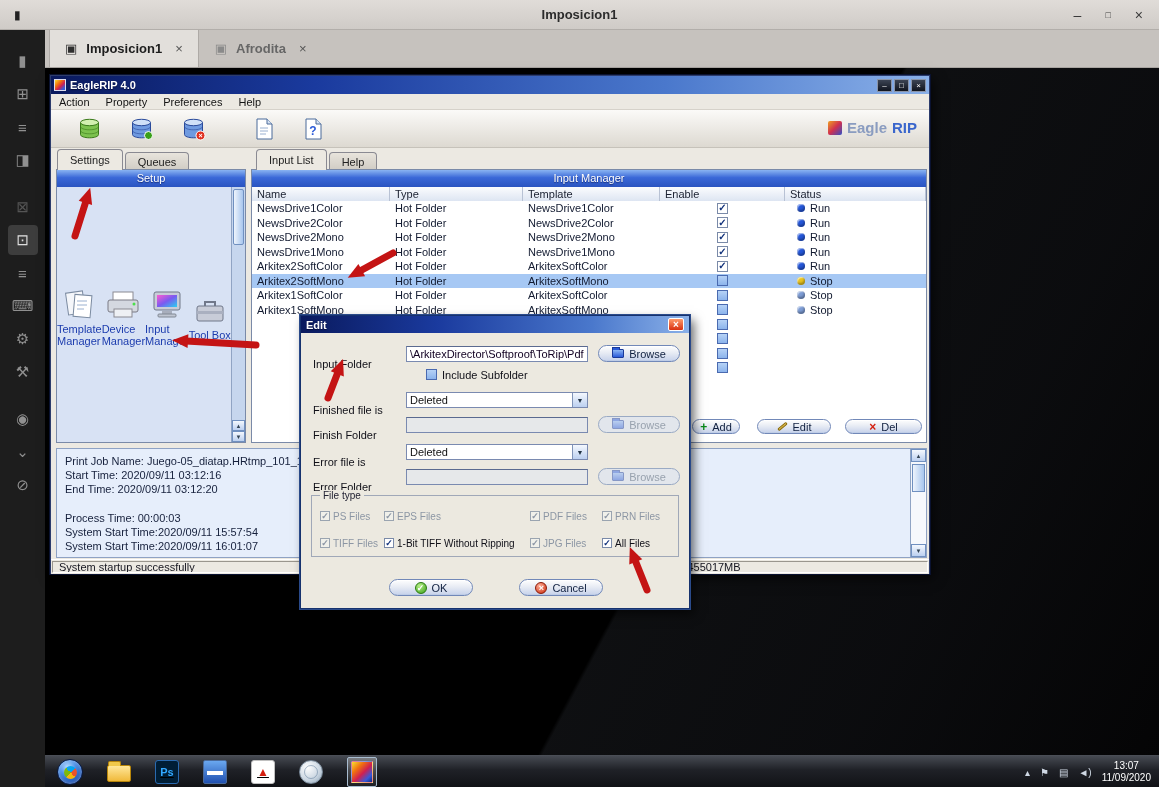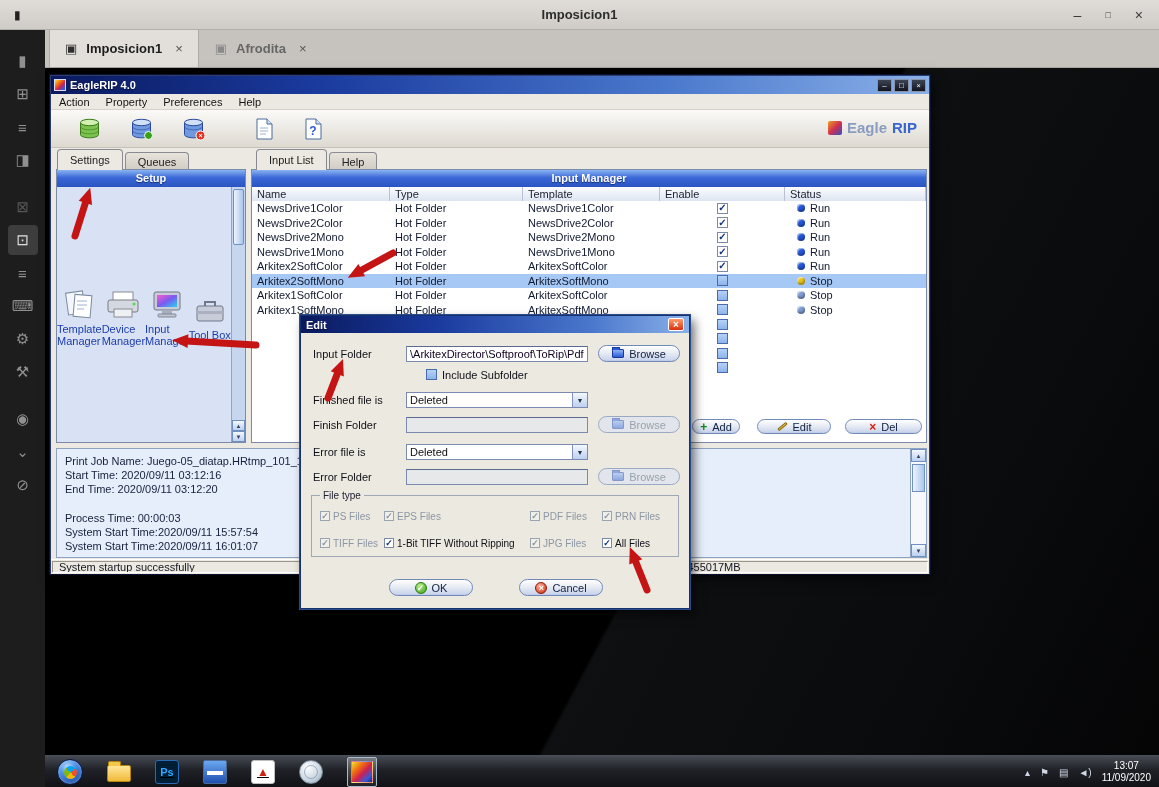--- a/index.html
+++ b/index.html
@@ -90,21 +90,21 @@
   #panel-tabs { position:absolute; left:205px; bottom:0; display:flex; align-items:flex-end; }
   .xp-tab { height:18px; padding:0 12px; display:flex; align-items:center; font-size:11px; color:#222;
     background:linear-gradient(#e8e4dc,#d0ccc4); border:1px solid #8a8a92; border-bottom:none;
     border-radius:4px 4px 0 0; margin-right:2px; }
   .xp-tab.active { height:21px; background:#ece9e2; z-index:3;margin-top:21px; }
 
   
   .setup-panel { position:absolute; left:5px; top:93px; width:190px; height:274px;
     background:#d8e2f4; border:1px solid #7a8aa8; }
   .panel-header { height:17px; background:linear-gradient(180deg,#8ab4f2,#3a68d8 45%,#2a54c0);
-    color:#fff; font-weight:bold; font-size:11px; text-align:center; line-height:16px;
+    color:#fff; font-weight:normal; font-size:11px; text-align:center; line-height:16px;
     text-shadow:0 1px 1px rgba(0,0,40,.5); }
   #setup-items { position:absolute; left:0; top:17px; right:14px; bottom:0; display:flex;
     flex-direction:row; align-items:center; padding-top:8px; }
   .setup-item { display:flex; flex-direction:column; align-items:center; padding:5px 0 6px; width:100%; }
   .setup-ico { display:flex; }
   .setup-label { font-size:11px; color:#1c3cae; margin-top:2px; }
   .setup-scroll { position:absolute; right:0; top:17px; bottom:0; width:14px;
     background:#c6d6ee; border-left:1px solid #90a4c4; }
   .scroll-thumb { position:absolute; left:1px; right:1px; top:2px; height:56px;
     background:linear-gradient(90deg,#eef4fc,#a8c6ee); border:1px solid #7090c0; border-radius:2px; }
@@ -168,21 +168,21 @@
     box-shadow: 0 0 0 1px #2a4a8a, 4px 5px 10px rgba(0,0,0,.6); z-index:50; }
   .dlg-titlebar { position:absolute; left:0; top:0; right:0; height:17px;
     background:linear-gradient(90deg,#0a1a5e 0%,#1a3a9e 35%,#4a78cc 75%,#8ab0e8 100%);
     display:flex; align-items:center; padding:0 5px; }
   .dlg-title { color:#fff; font-weight:bold; font-size:11px; flex:1; text-shadow:0 1px 1px rgba(0,0,30,.6); }
   .dlg-close { width:16px; height:13px; background:linear-gradient(#ff9a6a,#d83010); border:1px solid #fff;
     border-radius:2px; color:#fff; font-size:10px; font-weight:bold; display:flex; align-items:center;
     justify-content:center; line-height:1; }
   .dlg-body { position:absolute; left:0; top:17px; right:0; bottom:0; }
   .dlg-row { position:absolute; left:12px; right:11px; height:18px; }
-  .dlg-label { position:absolute; left:0; top:2px; font-size:11px; color:#101018; white-space:nowrap; }
+  .dlg-label { position:absolute; left:0; top:12px; font-size:11px; color:#101018; white-space:nowrap; }
   .dlg-field { position:absolute; left:93px; top:0; width:182px; height:16px;
     border:1px solid #7a8ab0; border-top-color:#5a6a90; background:#fff;
     font:11px "Liberation Sans",s ans-serif; font-family:"Liberation Sans",sans-serif; padding:1px 3px; color:#102; }
   .dlg-field.disabled-field { background:#e6e8ea; }
   .xp-select { position:absolute; left:93px; top:0; width:182px; height:16px; display:flex;
     border:1px solid #7a8ab0; background:#fff; }
   .sel-text { flex:1; font-size:11px; padding:1px 3px; color:#111; overflow:hidden; white-space:nowrap; }
   .sel-arrow { width:15px; background:linear-gradient(#f4f8fe,#bcd0f0); border-left:1px solid #8094b8;
     color:#234; font-size:7px; display:flex; align-items:center; justify-content:center; }
   .browse-btn { position:absolute; left:285px; top:-1px; width:82px; height:17px; }

